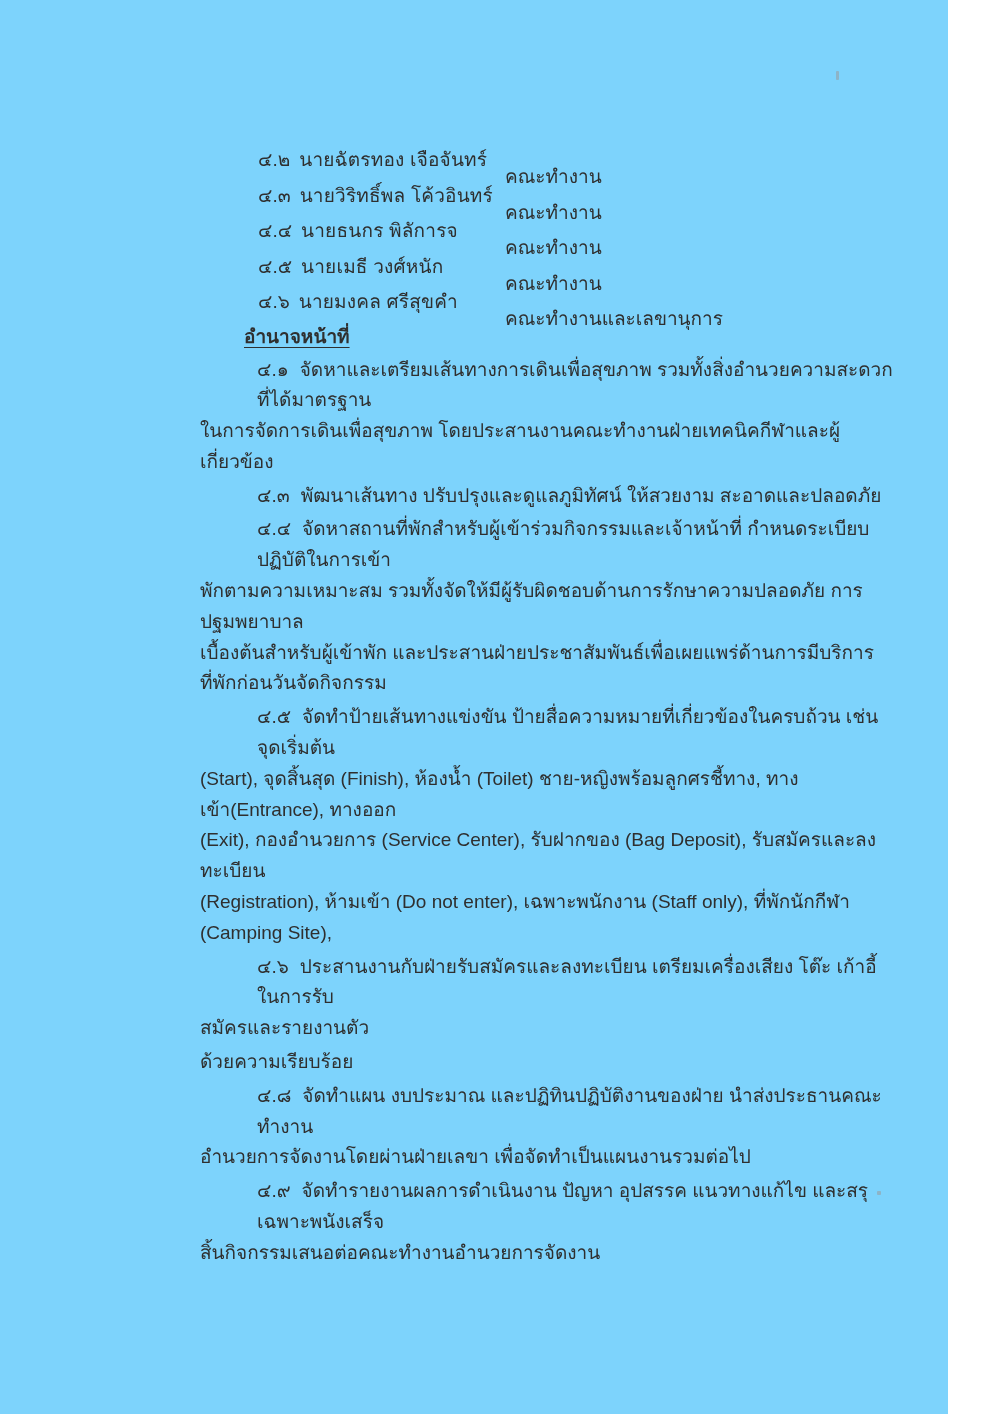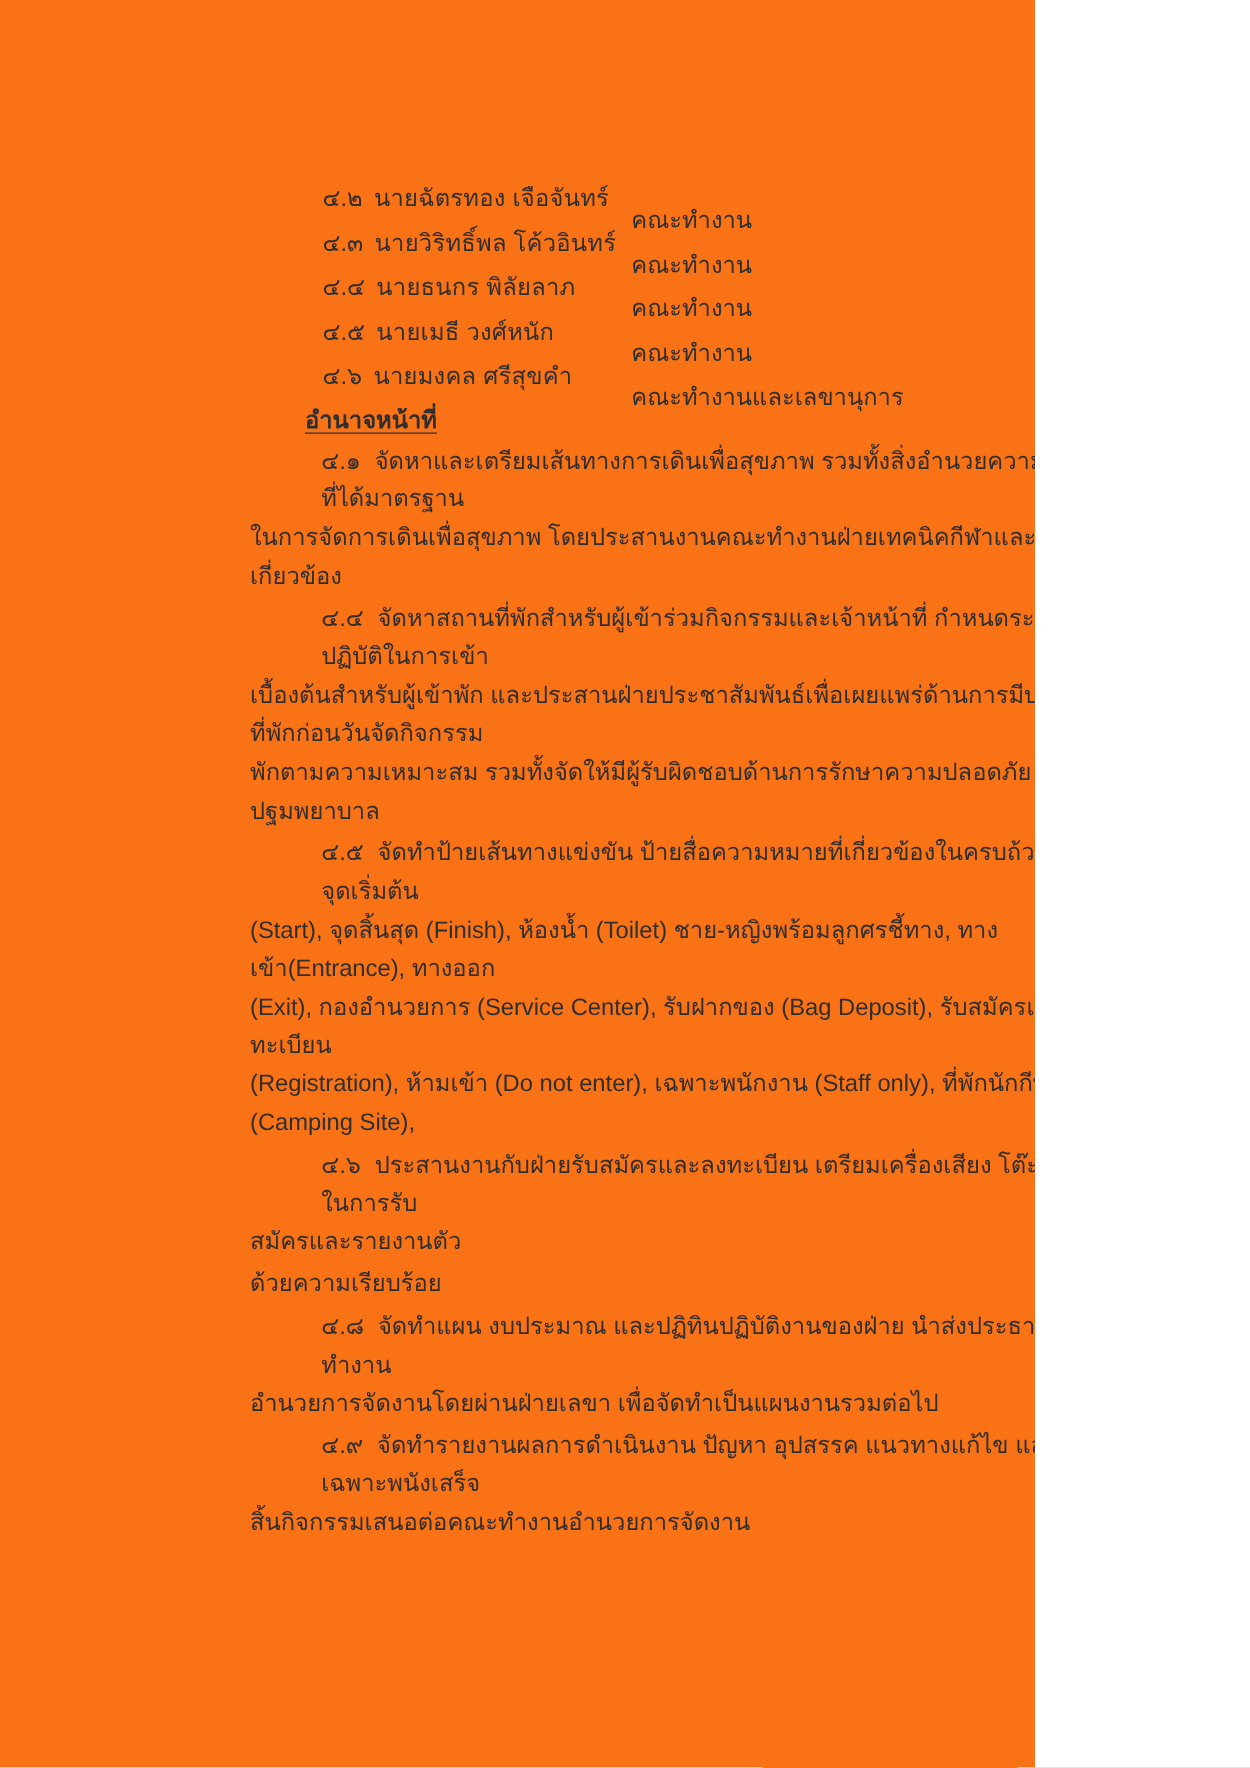--- a/index.html
+++ b/index.html
@@ -2,23 +2,23 @@
 <html lang="th"><head>
 <meta charset="utf-8">
 <style>
   html, body {
     margin: 0;
     padding: 0;
     background: #ffffff;
   }
   .page {
     position: relative;
-    width: 828px;
+    width: 948px;
     height: 1414px;
-    background: #f97316;
+    background: #7dd3fc;
     font-family: "Liberation Sans", sans-serif;
     color: #2f2f2f;
     overflow: hidden;
   }
   .content {
     position: absolute;
     left: 200px;
     top: 142px;
     width: 702px;
     font-size: 19px;
@@ -74,21 +74,21 @@
     <div class="member-list list-4">
       <div class="member-row">
         <span class="m-num">๔.๒</span><span class="m-name">นายฉัตรทอง  เจือจันทร์</span>
         <span class="m-role">คณะทำงาน</span>
       </div>
       <div class="member-row">
         <span class="m-num">๔.๓</span><span class="m-name">นายวิริทธิ์พล  โค้วอินทร์</span>
         <span class="m-role">คณะทำงาน</span>
       </div>
       <div class="member-row">
-        <span class="m-num">๔.๔</span><span class="m-name">นายธนกร  พิลัยลาภ</span>
+        <span class="m-num">๔.๔</span><span class="m-name">นายธนกร  พิลัการจ</span>
         <span class="m-role">คณะทำงาน</span>
       </div>
       <div class="member-row">
         <span class="m-num">๔.๕</span><span class="m-name">นายเมธี  วงศ์หนัก</span>
         <span class="m-role">คณะทำงาน</span>
       </div>
       <div class="member-row">
         <span class="m-num">๔.๖</span><span class="m-name">นายมงคล  ศรีสุขคำ</span>
         <span class="m-role">คณะทำงานและเลขานุการ</span>
       </div>
@@ -97,25 +97,28 @@
     <div class="duties-heading">อำนาจหน้าที่</div>
 
     <div class="duties">
 
       <div class="duty-item">
         <div class="duty-line duty-first"><span class="d-num">๔.๑</span><span>จัดหาและเตรียมเส้นทางการเดินเพื่อสุขภาพ รวมทั้งสิ่งอำนวยความสะดวกที่ได้มาตรฐาน</span></div>
         <div class="duty-line">ในการจัดการเดินเพื่อสุขภาพ โดยประสานงานคณะทำงานฝ่ายเทคนิคกีฬาและผู้เกี่ยวข้อง</div>
       </div>
 
 
+      <div class="duty-item">
+        <div class="duty-line duty-first"><span class="d-num">๔.๓</span><span>พัฒนาเส้นทาง ปรับปรุงและดูแลภูมิทัศน์ ให้สวยงาม สะอาดและปลอดภัย</span></div>
+      </div>
 
       <div class="duty-item">
         <div class="duty-line duty-first"><span class="d-num">๔.๔</span><span>จัดหาสถานที่พักสำหรับผู้เข้าร่วมกิจกรรมและเจ้าหน้าที่ กำหนดระเบียบปฏิบัติในการเข้า</span></div>
+        <div class="duty-line">พักตามความเหมาะสม รวมทั้งจัดให้มีผู้รับผิดชอบด้านการรักษาความปลอดภัย การปฐมพยาบาล</div>
         <div class="duty-line">เบื้องต้นสำหรับผู้เข้าพัก และประสานฝ่ายประชาสัมพันธ์เพื่อเผยแพร่ด้านการมีบริการที่พักก่อนวันจัดกิจกรรม</div>
-        <div class="duty-line">พักตามความเหมาะสม รวมทั้งจัดให้มีผู้รับผิดชอบด้านการรักษาความปลอดภัย การปฐมพยาบาล</div>
       </div>
 
       <div class="duty-item">
         <div class="duty-line duty-first"><span class="d-num">๔.๕</span><span>จัดทำป้ายเส้นทางแข่งขัน ป้ายสื่อความหมายที่เกี่ยวข้องในครบถ้วน เช่น จุดเริ่มต้น</span></div>
         <div class="duty-line">(Start), จุดสิ้นสุด (Finish), ห้องน้ำ (Toilet) ชาย-หญิงพร้อมลูกศรชี้ทาง, ทางเข้า(Entrance), ทางออก</div>
         <div class="duty-line">(Exit), กองอำนวยการ (Service  Center),  รับฝากของ  (Bag  Deposit),  รับสมัครและลงทะเบียน</div>
         <div class="duty-line">(Registration), ห้ามเข้า (Do not enter), เฉพาะพนักงาน (Staff only), ที่พักนักกีฬา (Camping Site),</div>
       </div>
 
       <div class="duty-item">

